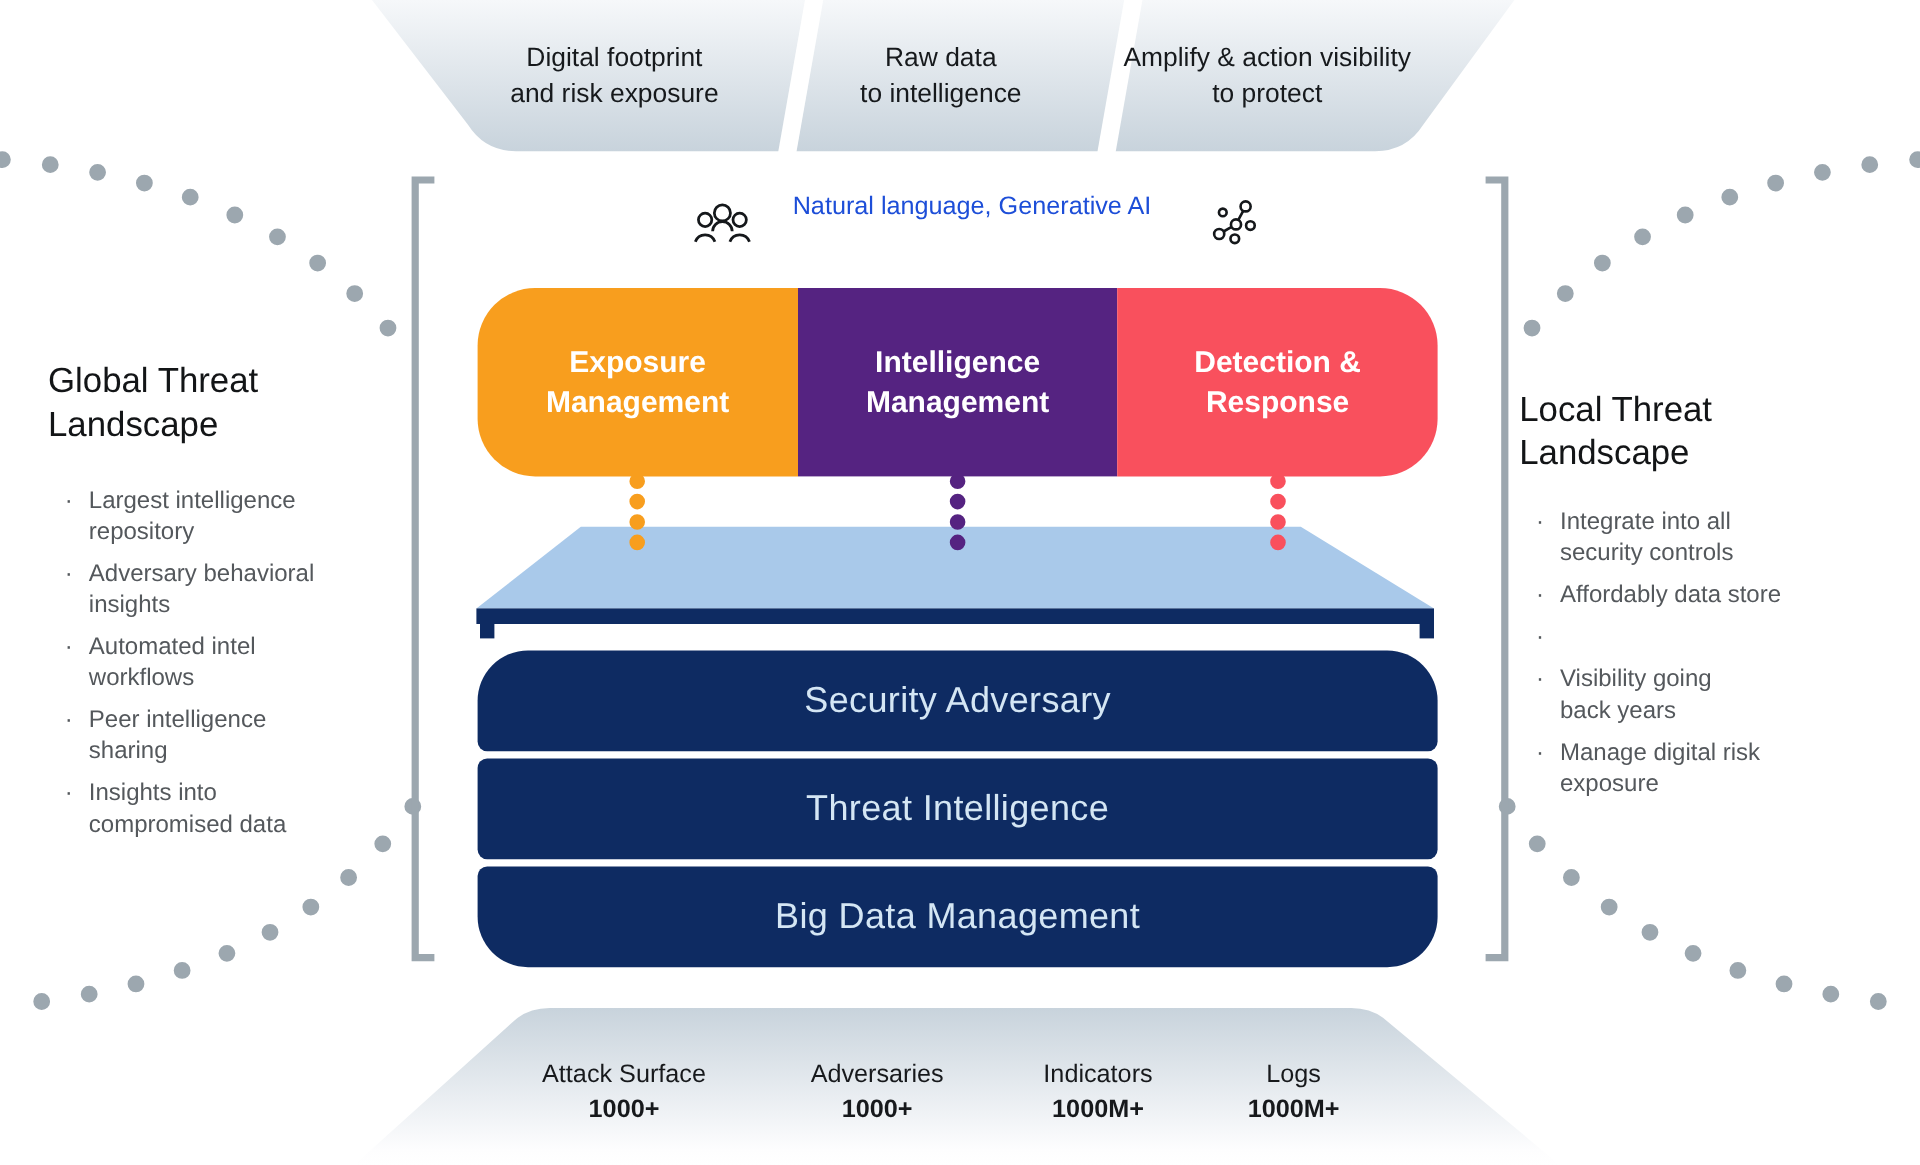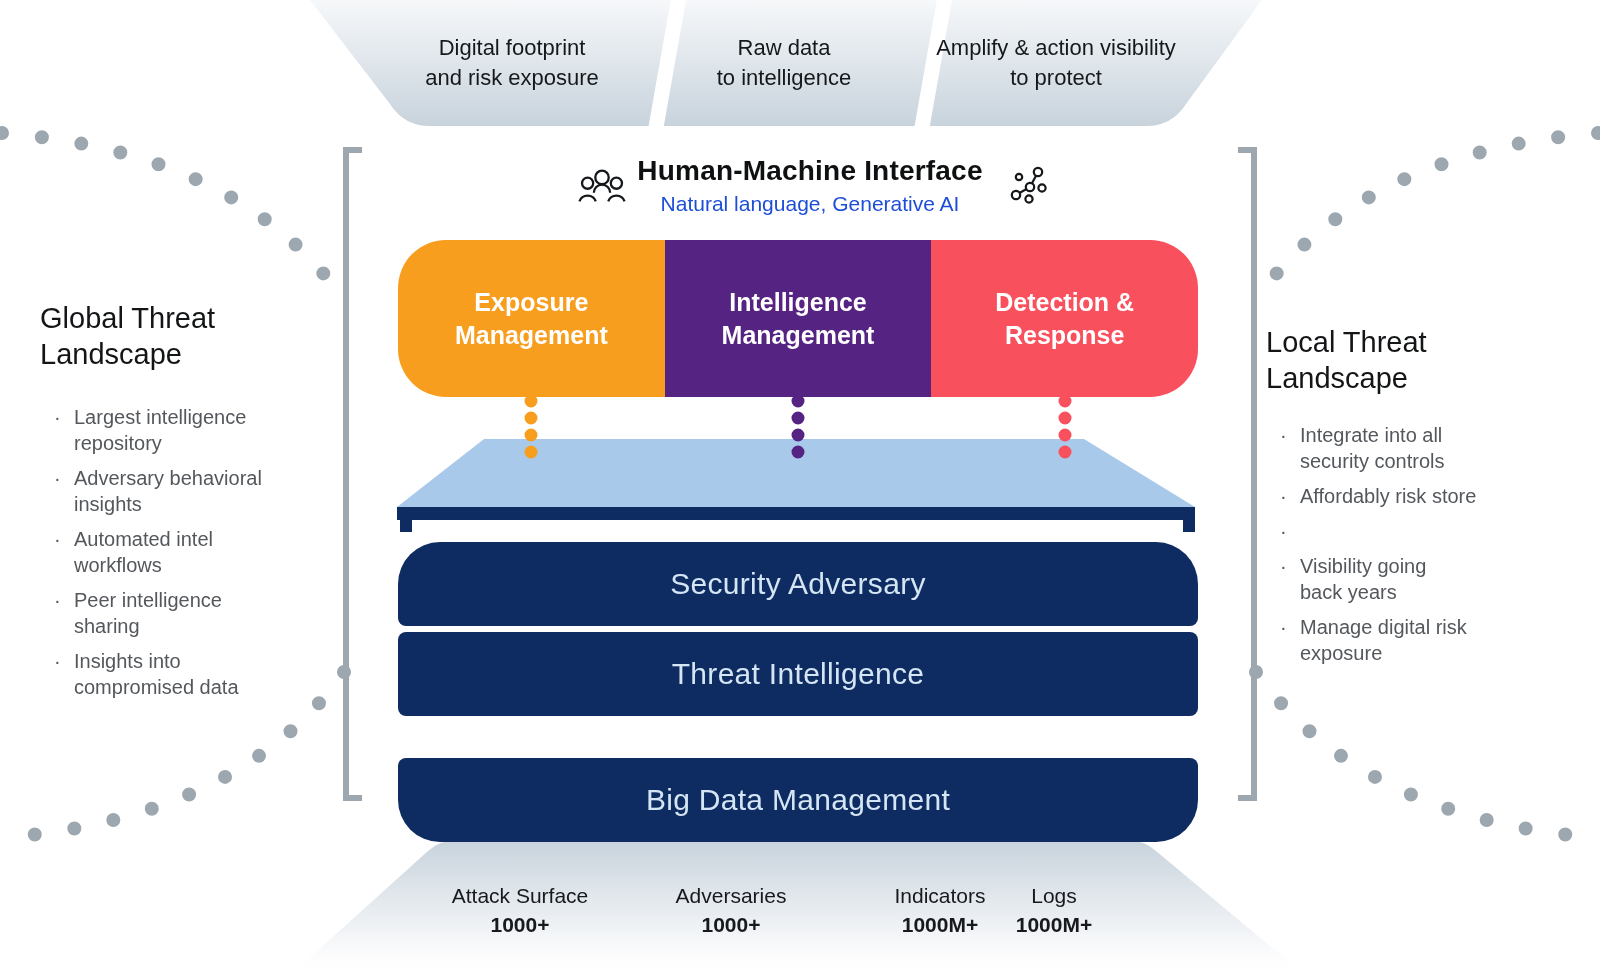--- a/index.html
+++ b/index.html
@@ -30,21 +30,21 @@
   .module-orange{background:#F89E1E;border-radius:48px 0 0 48px;}
   .module-purple{background:#552381;}
   .module-red{background:#F9505D;border-radius:0 48px 48px 0;}
 
   
   .stack-bar{position:absolute;left:398px;width:800px;height:84px;background:#0E2B62;
     display:flex;align-items:center;justify-content:center;
     color:#D4E6F4;font-size:30px;font-weight:400;letter-spacing:.3px;}
   .stack-1{top:542px;border-radius:42px 42px 8px 8px;}
   .stack-2{top:632px;border-radius:8px;}
-  .stack-3{top:758px;border-radius:8px 8px 42px 42px;align-items:center;}
+  .stack-3{top:722px;border-radius:8px 8px 42px 42px;align-items:center;}
 
   
   .panel{position:absolute;width:260px;}
   .panel.left{left:40px;top:300px;}
   .panel.right{left:1266px;top:324px;}
   .panel-title{font-size:29px;line-height:36px;font-weight:500;color:#131517;}
   .bullets{margin-top:26px;}
   .panel.left .bullets{margin-top:32px;}
   .bullet{display:flex;margin:0 0 9px 14px;}
   .bullet .dot{width:20px;color:#54585c;font-size:20px;line-height:26px;flex:none;}
@@ -108,21 +108,20 @@
   <div class="funnel-label" style="left:784px">
     <div>Raw data</div>
     <div>to intelligence</div>
   </div>
   <div class="funnel-label" style="left:1056px">
     <div>Amplify &amp; action visibility</div>
     <div>to protect</div>
   </div>
 
   <div class="hmi">
-    <div class="hmi-title">Human-Machine Interface</div>
     <div class="hmi-sub">Natural language, Generative AI</div>
   </div>
   <svg class="icon people" viewBox="0 0 50 40" fill="none" stroke="#15181b" stroke-width="2.4">
     <circle cx="25" cy="9" r="7"></circle>
     <circle cx="10" cy="15" r="5.8"></circle>
     <circle cx="40" cy="15" r="5.8"></circle>
     <path d="M 16.5 25 A 8.5 8.5 0 0 1 33.5 25"></path>
     <path d="M 1.5 34 A 9 9 0 0 1 18.5 34"></path>
     <path d="M 31.5 34 A 9 9 0 0 1 48.5 34"></path>
   </svg>
@@ -199,21 +198,21 @@
       <div>Local Threat</div>
       <div>Landscape</div>
     </div>
     <div class="bullets">
       <div class="bullet">
         <span class="dot">·</span>
         <span class="bl"><span>Integrate into all</span><br><span>security controls</span></span>
       </div>
       <div class="bullet">
         <span class="dot">·</span>
-        <span class="bl"><span>Affordably risk store</span></span>
+        <span class="bl"><span>Affordably data store</span></span>
       </div>
       <div class="bullet">
         <span class="dot">·</span>
       </div>
       <div class="bullet">
         <span class="dot">·</span>
         <span class="bl"><span>Visibility going</span><br><span>back years</span></span>
       </div>
       <div class="bullet">
         <span class="dot">·</span>
@@ -223,22 +222,22 @@
   </div>
 
   <div class="stat" style="left:520px;top:855px">
     <div>Attack Surface</div>
     <div class="v">1000+</div>
   </div>
   <div class="stat" style="left:731px;top:855px">
     <div>Adversaries</div>
     <div class="v">1000+</div>
   </div>
-  <div class="stat" style="left:940px;top:855px">
+  <div class="stat" style="left:915px;top:855px">
     <div>Indicators</div>
     <div class="v">1000M+</div>
   </div>
-  <div class="stat" style="left:1054px;top:855px">
+  <div class="stat" style="left:1078px;top:855px">
     <div>Logs</div>
     <div class="v">1000M+</div>
   </div>
 
 </div>
 
 </body></html>

